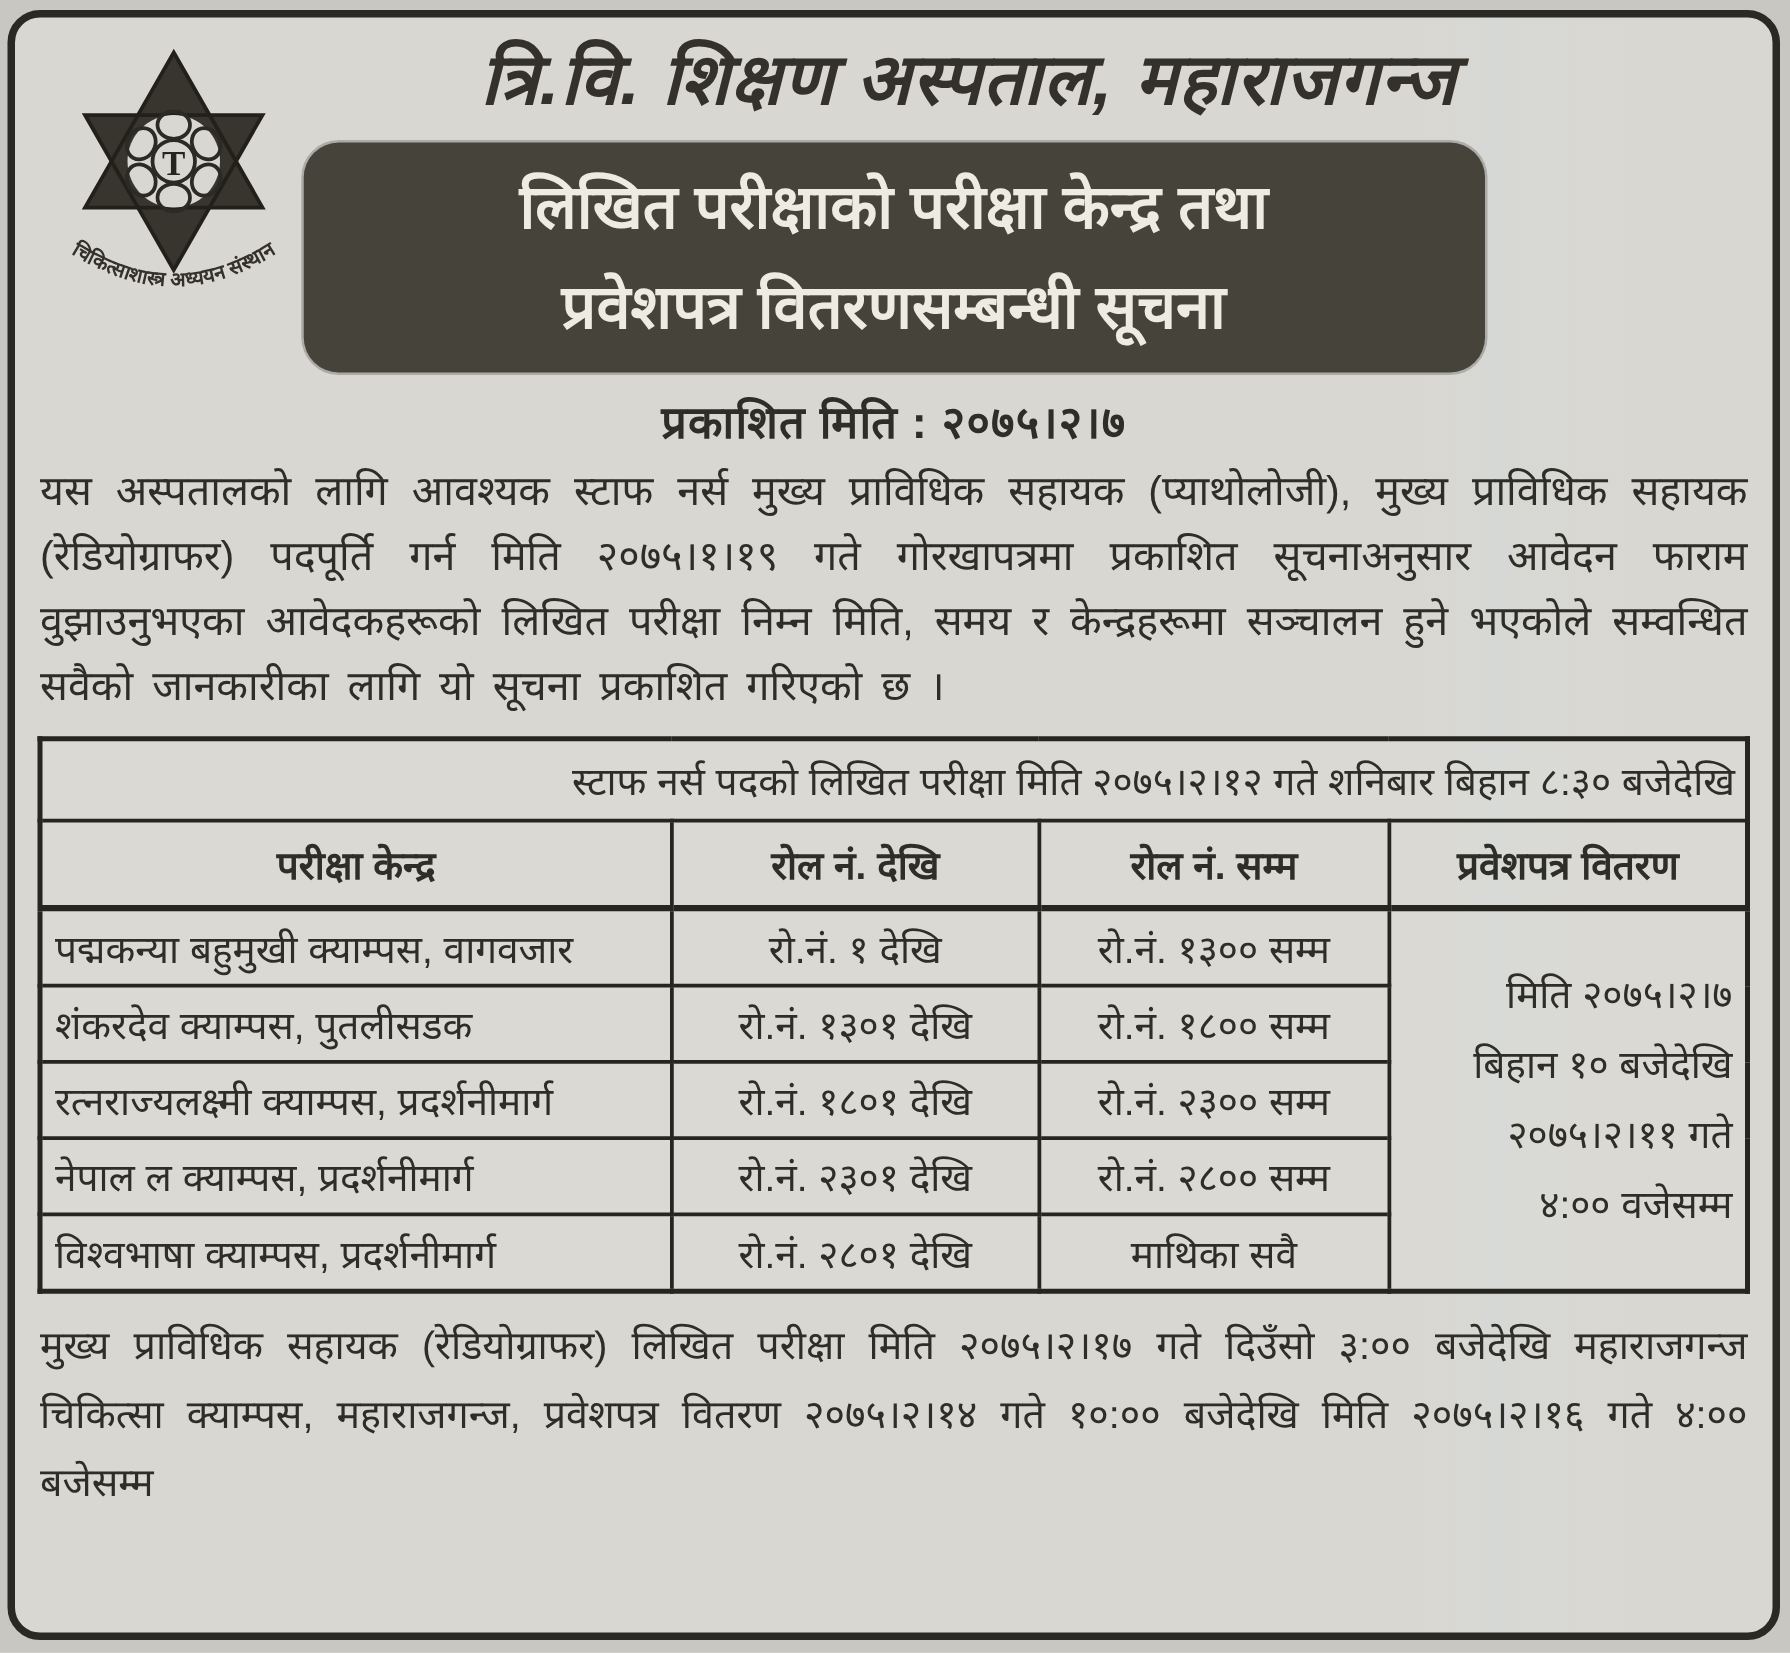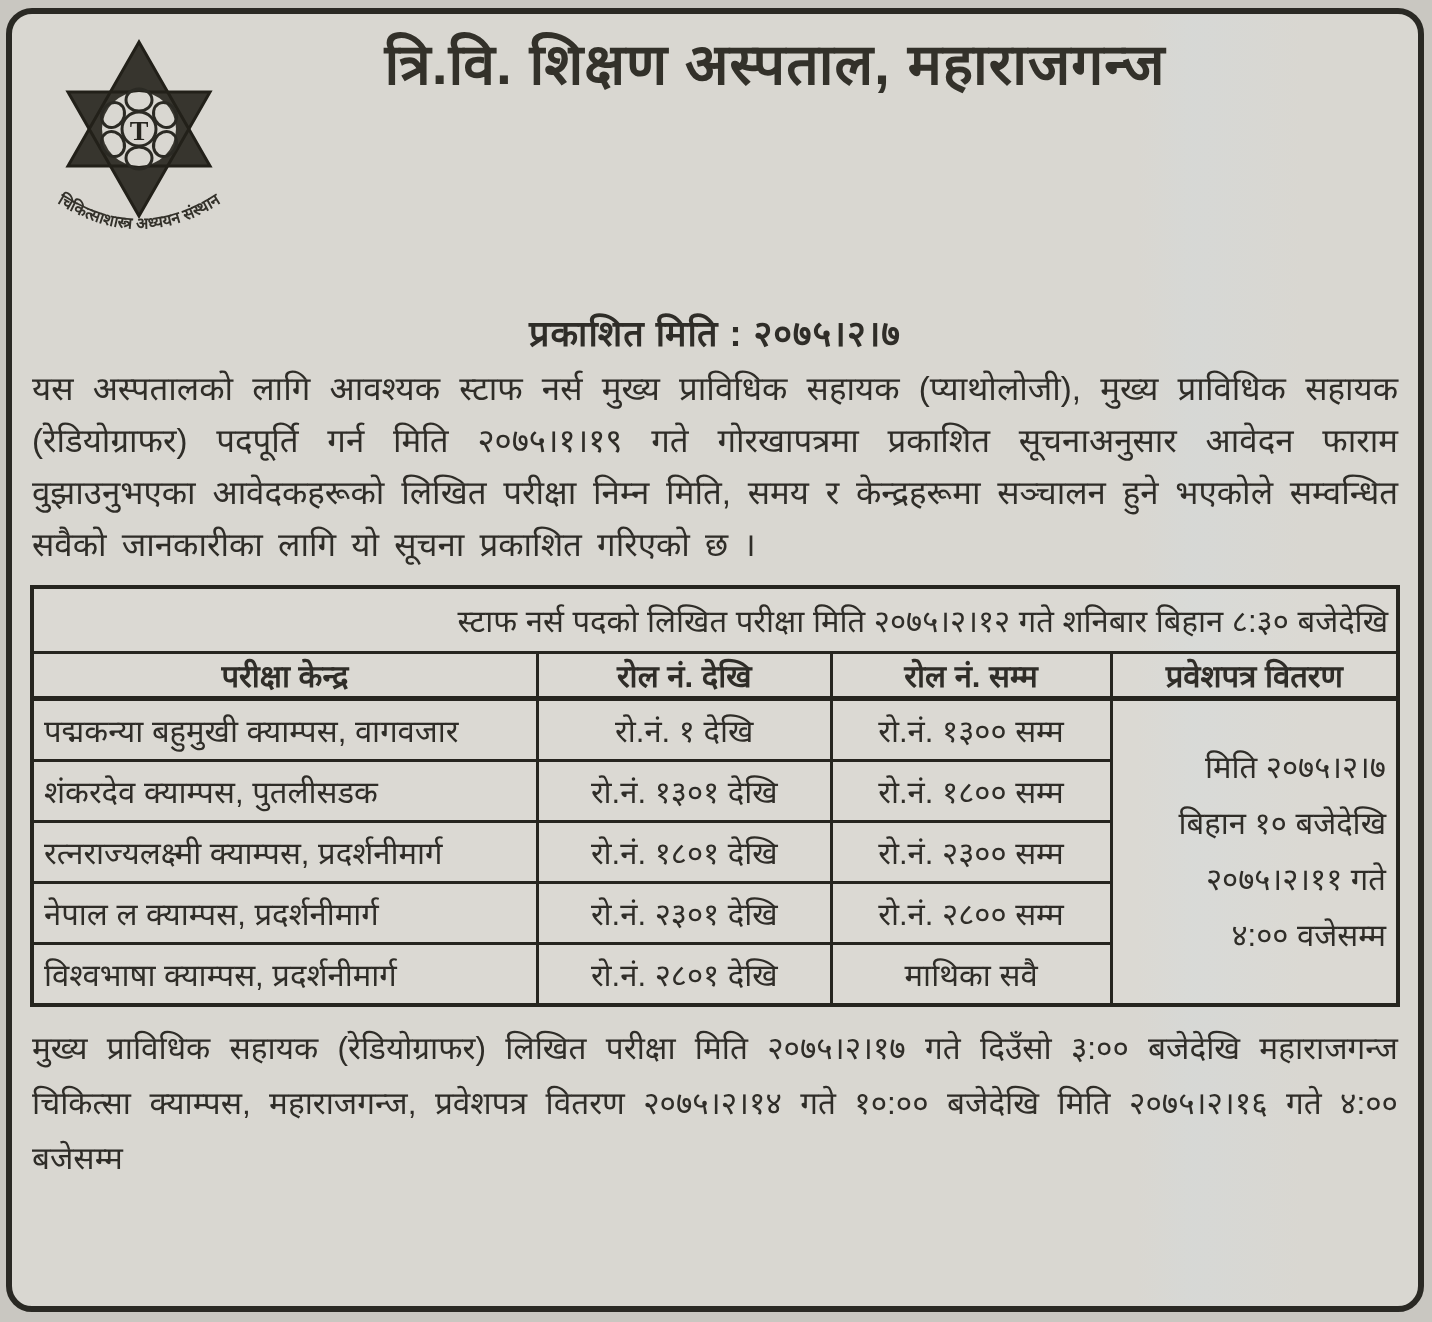--- a/index.html
+++ b/index.html
@@ -23,20 +23,21 @@
   }
   
   .hdr{position:relative;min-height:270px;}
   .logo{position:absolute;left:14px;top:10px;width:190px;height:235px;}
   .org-title{
     text-align:center;
     font-size:57px;font-weight:bold;color:#33312a;
     letter-spacing:1px;
     padding:8px 0 6px 120px;
     line-height:64px;
+    font-style:italic;
   }
   .banner{
     width:905px;margin:12px auto 0 auto;
     background:#45433a;
     border-radius:28px;
     color:#edebe2;
     text-align:center;
     font-weight:bold;
     font-size:49px;
     line-height:80px;
@@ -72,21 +73,21 @@
   .tbl-caption{
     font-weight:normal;
     text-align:right;
     font-size:31.5px;
     padding:10px 8px !important;
   }
   table.exam th{
     font-weight:bold;
     text-align:center;
     border-bottom-width:5px;
-    padding:0 8px;
+    padding:12px 8px;
   }
   td.center-name{text-align:left;padding-left:14px;}
   td.roll{text-align:center;}
   td.dist{
     text-align:right;
     font-size:31px;
     line-height:56px;
     padding:10px 6px;
   }
   .col1{width:37%;}
@@ -127,20 +128,24 @@
         <text x="95" y="106" text-anchor="middle" style="font-family:'Liberation Serif','DejaVu Serif',serif;font-size:28px;font-weight:bold;fill:#26251f;">T</text>
       </g>
       <path id="arcPath" d="M 12,168 Q 95,222 178,168" fill="none"></path>
       <text style="font-size:16px;fill:#33312a;font-weight:bold;">
         <textPath href="#arcPath" startOffset="50%" text-anchor="middle">चिकित्साशास्त्र अध्ययन संस्थान</textPath>
       </text>
     </svg>
 
     <div class="org-title">त्रि.वि. शिक्षण अस्पताल, महाराजगन्ज</div>
 
+    <div class="banner">
+      <div>लिखित परीक्षाको परीक्षा केन्द्र तथा</div>
+      <div>प्रवेशपत्र वितरणसम्बन्धी सूचना</div>
+    </div>
   </div>
 
   <div class="published">प्रकाशित मिति : २०७५।२।७</div>
 
   <p class="intro">यस अस्पतालको लागि आवश्यक स्टाफ नर्स मुख्य प्राविधिक सहायक (प्याथोलोजी), मुख्य प्राविधिक सहायक (रेडियोग्राफर) पदपूर्ति गर्न मिति २०७५।१।१९ गते गोरखापत्रमा प्रकाशित सूचनाअनुसार आवेदन फाराम वुझाउनुभएका आवेदकहरूको लिखित परीक्षा निम्न मिति, समय र केन्द्रहरूमा सञ्चालन हुने भएकोले सम्वन्धित सवैको जानकारीका लागि यो सूचना प्रकाशित गरिएको छ ।</p>
 
   <table class="exam">
     <colgroup>
       <col class="col1">
         <col class="col2">

